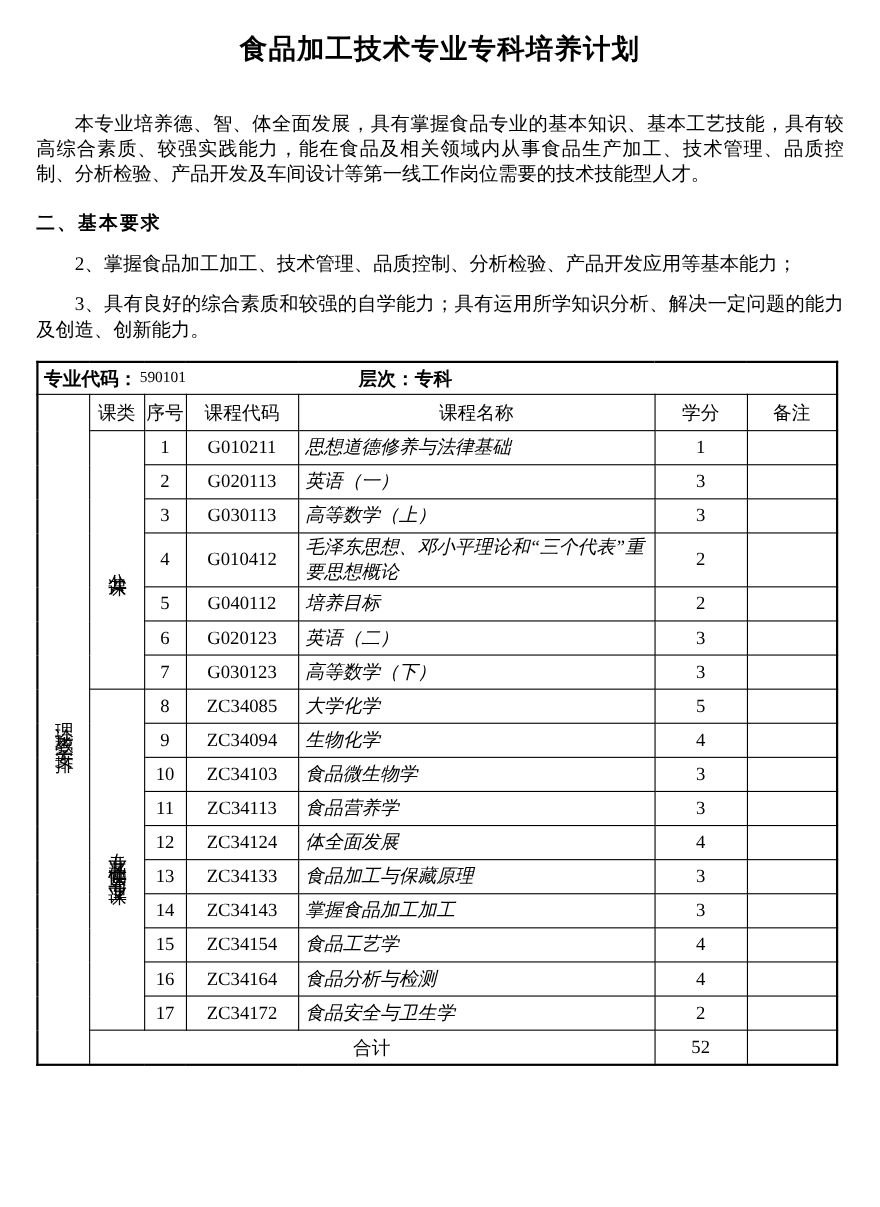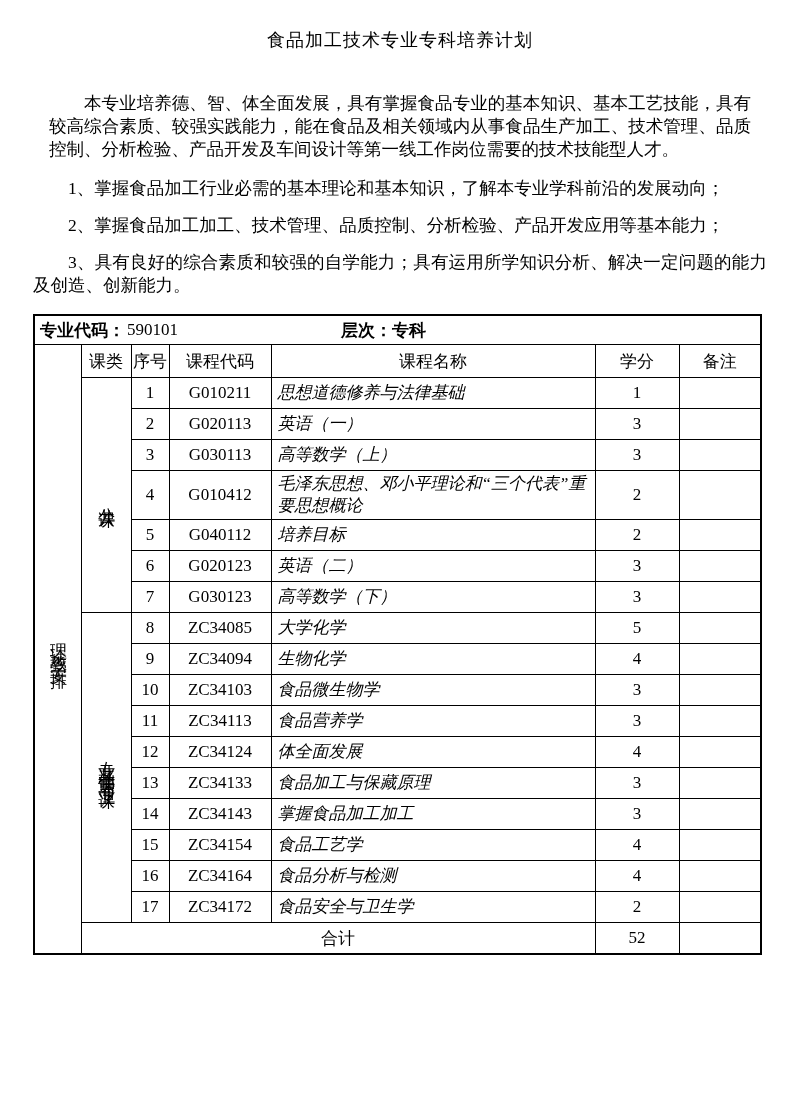--- a/index.html
+++ b/index.html
@@ -6,39 +6,39 @@
   body {
     width: 800px; height: 1097px; overflow: hidden;
     color: #000;
     font-family: "Liberation Serif", "DejaVu Serif", serif;
   }
   .page { padding: 24px 33px 0 33px; }
 
   .doc-title {
     text-align: center;
     font-family: "Liberation Sans", "DejaVu Sans", sans-serif;
-    font-weight: normal;
-    font-size: 18px;
+    font-weight: bold;
+    font-size: 25px;
     letter-spacing: 1px;
     margin: 4px 0 40px 0;
   }
 
   .sec-heading {
     font-weight: bold;
     font-size: 17px;
     letter-spacing: 2px;
     margin: 21px 0 13px 0;
   }
 
   .para, .req {
     font-size: 17.5px;
     line-height: 23px;
     text-indent: 2em;
     text-align: justify;
-    margin: 16px;
+    margin: 0;
   }
   .req { margin: 14px 0; }
 
   table.courses {
     border-collapse: collapse;
     table-layout: fixed;
     width: 727px;
     margin-top: 17px;
     border: 2.5px solid #000;
     font-size: 17px;
@@ -53,22 +53,22 @@
 
   .meta-row td { border-bottom: 2px solid #000; height: 28px; }
   .meta-wrap {
     position: relative; display: flex; align-items: center;
     height: 28px; padding-left: 5px; text-align: left;
   }
   .meta-label, .meta-level-label, .meta-level-value {
     font-family: "Liberation Sans", "DejaVu Sans", sans-serif;
     font-weight: bold; font-size: 17px;
   }
-  .meta-code-value { font-size: 17px; margin-left: 2px; }
-  .level-wrap { position: absolute; left: 306px; top: 0; height: 28px; display: flex; align-items: center; justify-content: space-between; }
+  .meta-code-value { font-size: 14px; margin-left: 2px; }
+  .level-wrap { position: absolute; left: 291px; top: 0; height: 28px; display: flex; align-items: center; justify-content: space-between; }
 
   .head-row td { height: 32px; }
   tr.course { height: 31px; }
   .total-row td { height: 30px; }
 
   .name-cell { text-align: left !important; padding: 2px 4px 2px 6px !important; line-height: 22px; font-style: italic; }
 
   .vtext {
     writing-mode: vertical-rl;
     text-orientation: upright;
@@ -81,21 +81,21 @@
 </style>
 </head>
 <body>
 
 <div class="page">
 
   <h1 class="doc-title">食品加工技术专业专科培养计划</h1>
 
   <p class="para">本专业培养德、智、体全面发展，具有掌握食品专业的基本知识、基本工艺技能，具有较高综合素质、较强实践能力，能在食品及相关领域内从事食品生产加工、技术管理、品质控制、分析检验、产品开发及车间设计等第一线工作岗位需要的技术技能型人才。</p>
 
-  <p class="req">1、掌握食品加工行业必需的基本理论和基本知识，了解本专业学科前沿的发展动向；</p>
+  <div class="sec-heading">二、基本要求</div>
   <p class="req">2、掌握食品加工加工、技术管理、品质控制、分析检验、产品开发应用等基本能力；</p>
   <p class="req">3、具有良好的综合素质和较强的自学能力；具有运用所学知识分析、解决一定问题的能力及创造、创新能力。</p>
 
 
   <table class="courses">
     <colgroup>
       <col style="width:47px">
         <col style="width:50px">
         <col style="width:38px">
       <col style="width:102px">

